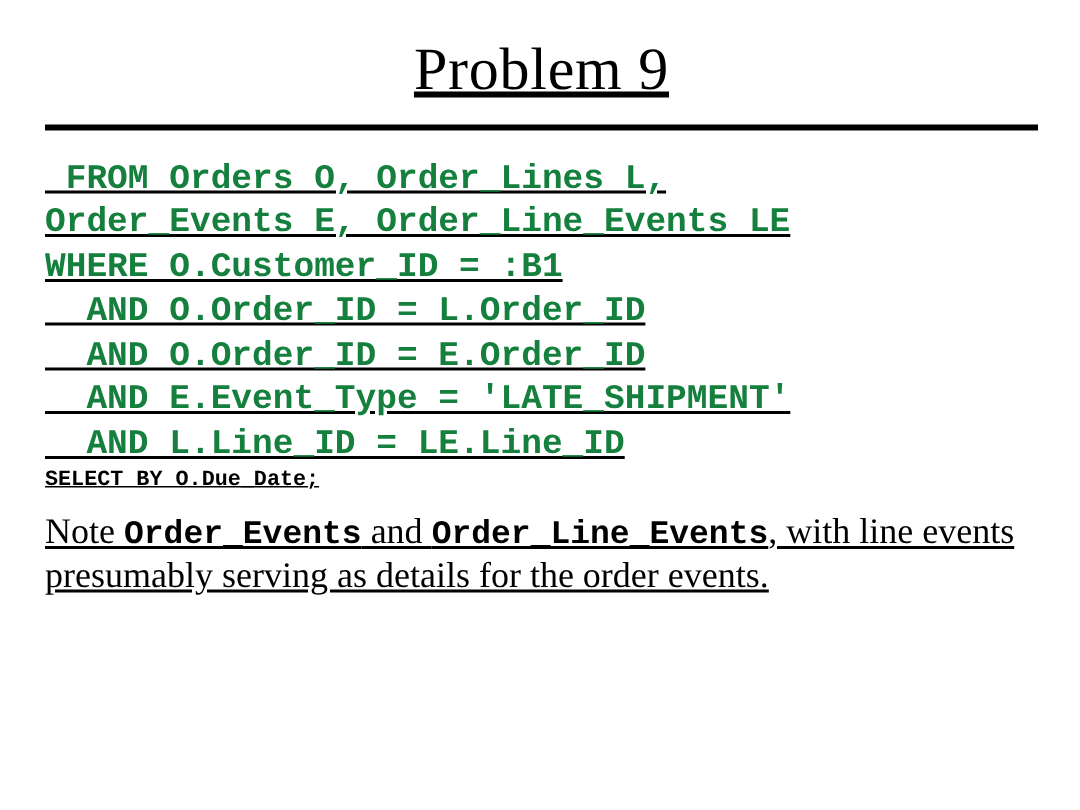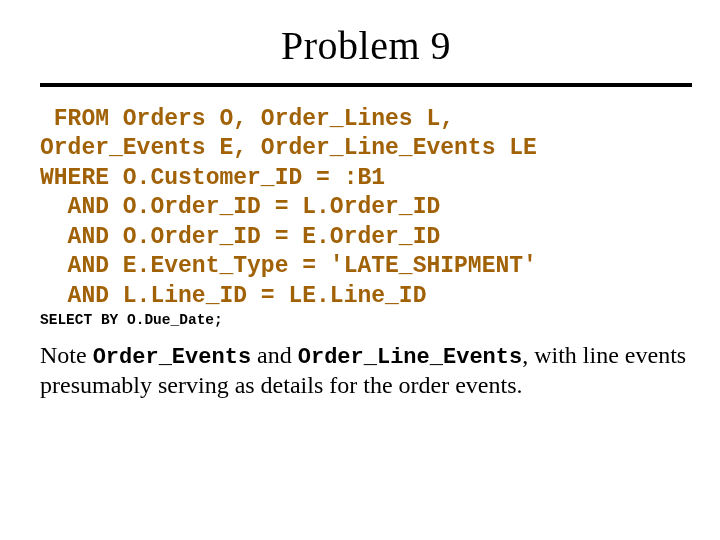--- a/index.html
+++ b/index.html
@@ -8,22 +8,23 @@
     width: 720px;
     height: 540px;
     background: #ffffff;
     font-family: "Times New Roman", Times, serif;
     overflow: hidden;
   }
   .slide {
     box-sizing: border-box;
     width: 720px;
     height: 540px;
-    padding: 22px 28px 20px 40px;
+    padding: 22px 28px 20px 30px;
     position: relative;
+    text-decoration: underline;
   }
   .title {
     text-align: center;
     font-size: 40px;
     font-weight: 400;
     margin: 0 0 14px 0;
     letter-spacing: 0.5px;
   }
   .rule {
     border: none;
@@ -37,21 +38,21 @@
     white-space: nowrap;
     color: #000;
     line-height: 1.35;
   }
   .code-big {
     font-family: "Courier New", Courier, monospace;
     font-weight: bold;
     font-size: 23px;
     line-height: 1.28;
     white-space: pre;
-    color: #a16207;
+    color: #15803d;
     margin: 2px 0 0 0;
   }
   .note {
     font-family: "Times New Roman", Times, serif;
     font-size: 24px;
     line-height: 1.22;
     margin-top: 10px;
     color: #000;
   }
   .note .mono {

